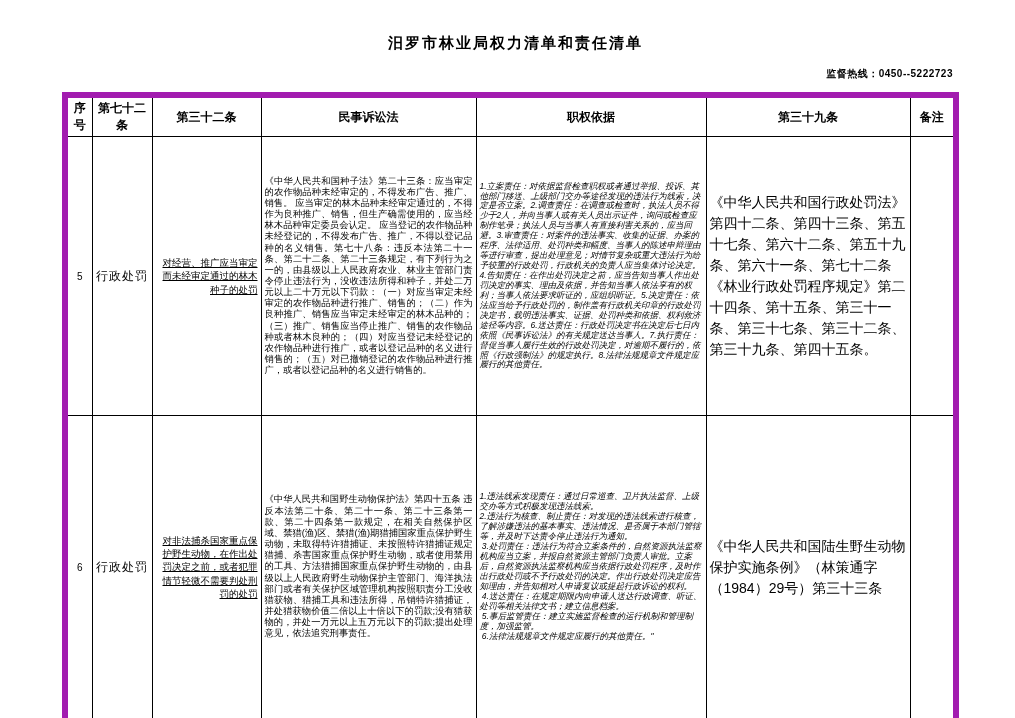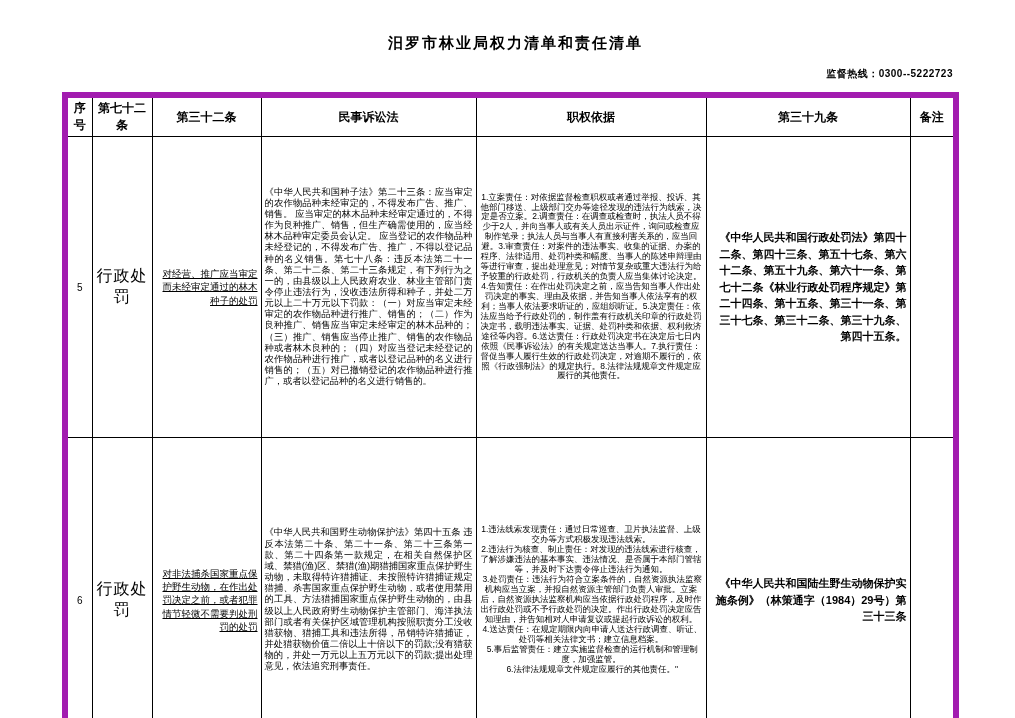--- a/index.html
+++ b/index.html
@@ -24,46 +24,46 @@
     position:absolute;left:62px;top:92px;
     width:891px;
     border-collapse:collapse;
     table-layout:fixed;
     border:6px solid #a21caf;
   }
   .doc-table th,.doc-table td{
     border:1px solid #000;
     vertical-align:middle;
     overflow:hidden;
-    padding:14px 3px;
+    padding:3px 3px;
   }
   .doc-table th{
     font-size:12px;font-weight:bold;
     text-align:center;
     height:22px;
     padding:2px 1px;
   }
   tr.row-5 td{height:272px;}
   tr.row-6 td{height:296px;}
   .c-seq{text-align:center;font-size:10px;}
-  .c-type{text-align:center;font-size:16px;letter-spacing:1px;}
+  .c-type{text-align:center;font-size:12px;letter-spacing:1px;}
   .c-project{text-align:right;font-size:9.5px;line-height:1.4;padding:0 7px;text-decoration:underline;}
   .c-basis{text-align:justify;font-size:9.3px;line-height:1.2;padding:2px 5px;}
-  .c-duties{text-align:center;font-size:8.5px;line-height:1.17;padding:2px 4px;white-space:pre-line;}
-  .c-dutybasis{text-align:right;font-size:11px;line-height:1.5;padding:2px 8px;font-weight:bold;}
+  .c-duties{text-align:left;font-size:8.5px;line-height:1.17;padding:2px 4px;white-space:pre-line;font-style:italic;}
+  .c-dutybasis{text-align:left;font-size:14px;line-height:1.5;padding:2px 8px;}
   .c-remark{}
 </style>
 </head>
 <body>
 
 <div class="page">
 
   <div class="title">汨罗市林业局权力清单和责任清单</div>
 
-  <div class="hotline">监督热线：0300--5222723</div>
+  <div class="hotline">监督热线：0450--5222723</div>
 
   <table class="doc-table">
     <colgroup>
       <col style="width:27px">
       <col style="width:60px">
       <col style="width:109px">
       <col style="width:215px">
       <col style="width:230px">
       <col style="width:204px">
       <col style="width:46px">

